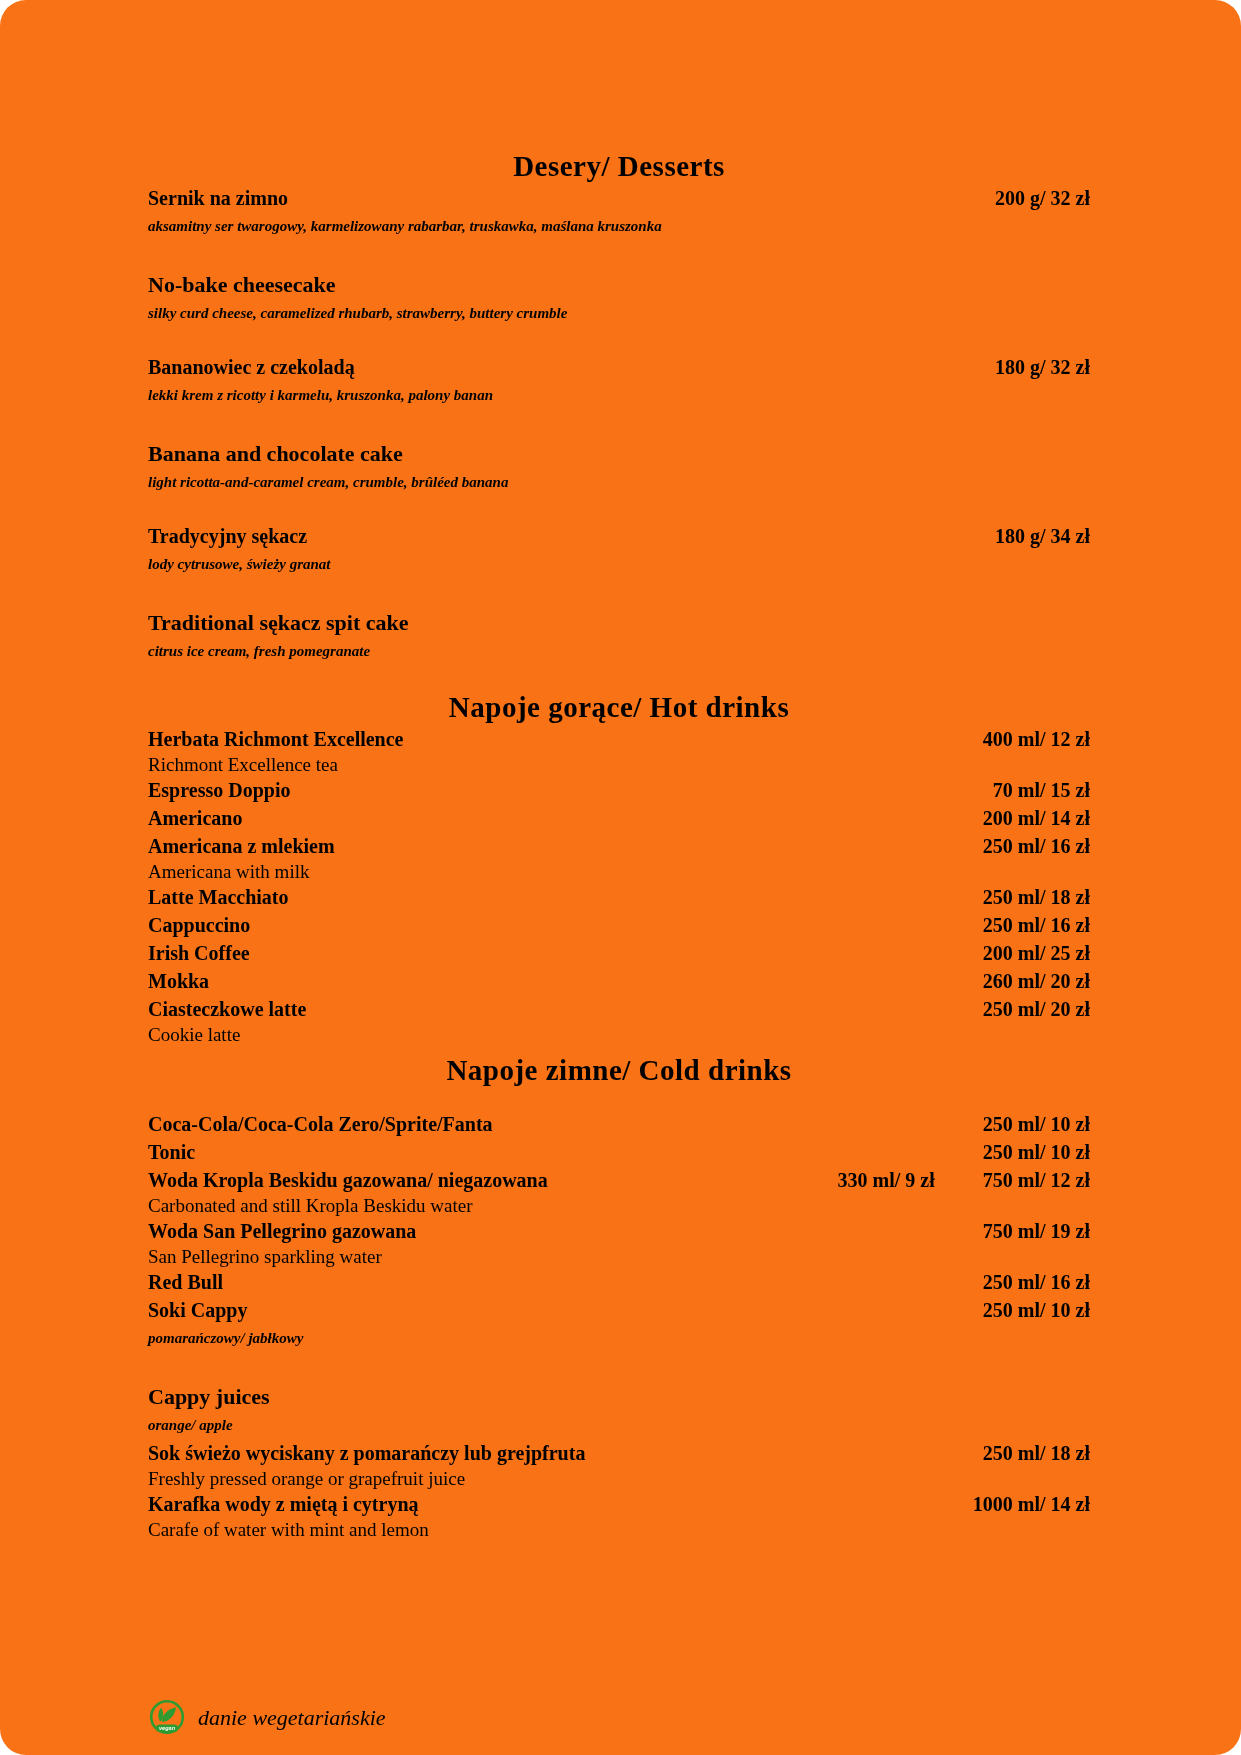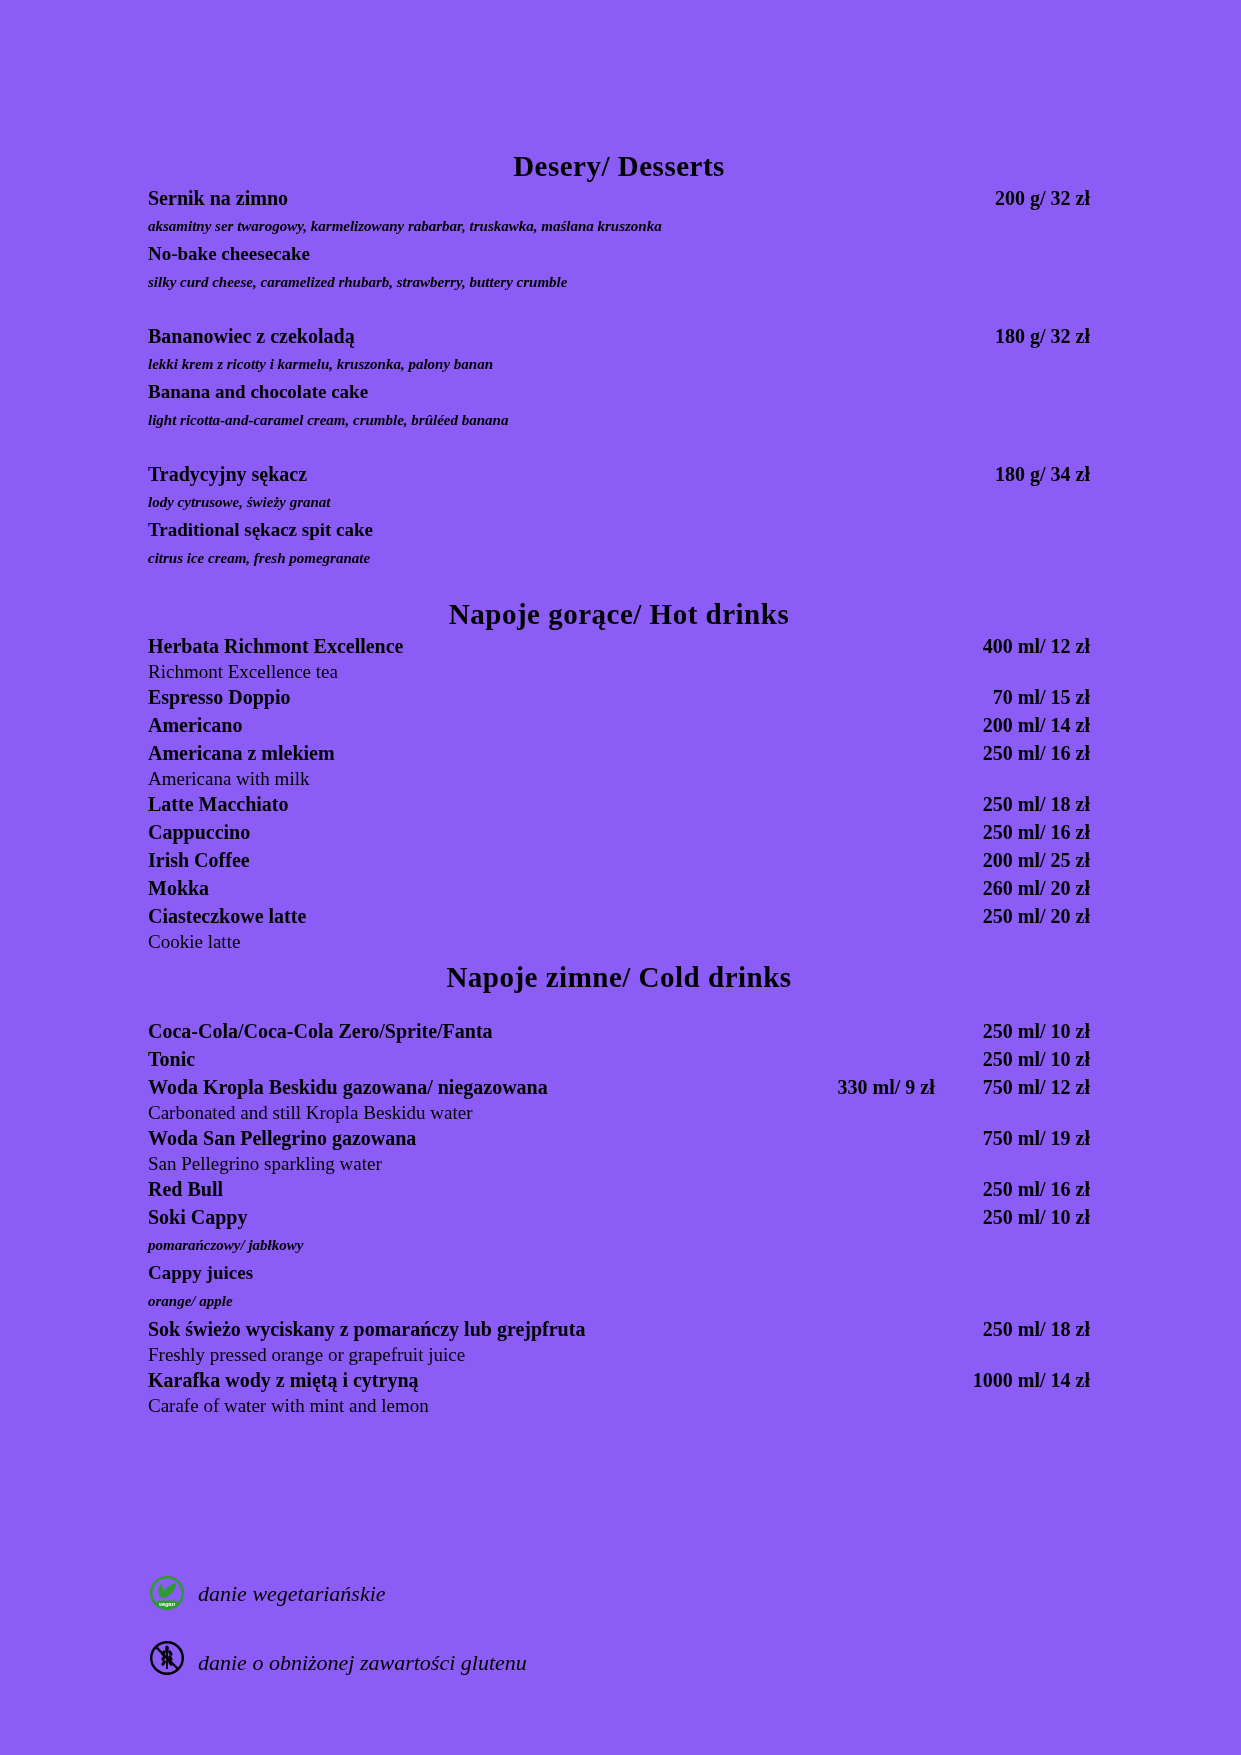--- a/index.html
+++ b/index.html
@@ -1,25 +1,26 @@
 <!DOCTYPE html>
 <html><head>
 <meta charset="utf-8">
 <style>
   html,body { margin:0; padding:0; background:#ffffff; }
   .page {
     position:relative;
     width:1241px; height:1755px;
     margin:0 auto;
-    background:#8b5cf6;
+    background:#f97316;
     color:#000;
     font-family:"Liberation Serif","DejaVu Serif",serif;
     box-sizing:border-box;
     padding:148px 151px 0 148px;
     overflow:hidden;
+    border-radius:26px;
   }
   .section-heading {
     font-size:29px; font-weight:bold; text-align:center;
     line-height:36px; letter-spacing:0.5px;
   }
   .section { }
   .section-1 { margin-top:24px; }
   .section-2 { margin-top:6px; }
   .section-2 .item-list { padding-top:22px; }
   .item { }
@@ -27,21 +28,21 @@
   .row {
     display:flex; align-items:flex-start;
     font-size:20px; font-weight:bold; line-height:28px;
     white-space:nowrap;
   }
   .row .name { }
   .row .spacer { flex:1; }
   .row .mid-price { margin-right:48px; }
   .row .price { text-align:right; }
   .sub-italic { font-style:italic; font-weight:bold; font-size:15px; line-height:28px; }
-  .sub-bold   { font-weight:bold; font-size:19px; line-height:28px; }
+  .sub-bold   { font-weight:bold; font-size:22px; line-height:28px;margin-top:31px; }
   .sub-sub    { font-weight:normal; font-size:19px; line-height:23px; }
   .legend { margin-top:158px; }
   .legend-row { display:flex; align-items:center; gap:12px;font-style:italic; }
   .legend-row + .legend-row { margin-top:26px;align-items:flex-end; }
   .legend-icon { width:38px; height:38px; flex:0 0 38px; }
   .legend-label { font-size:22px; font-weight:normal; line-height:28px; }
 </style>
 </head>
 <body>
 

